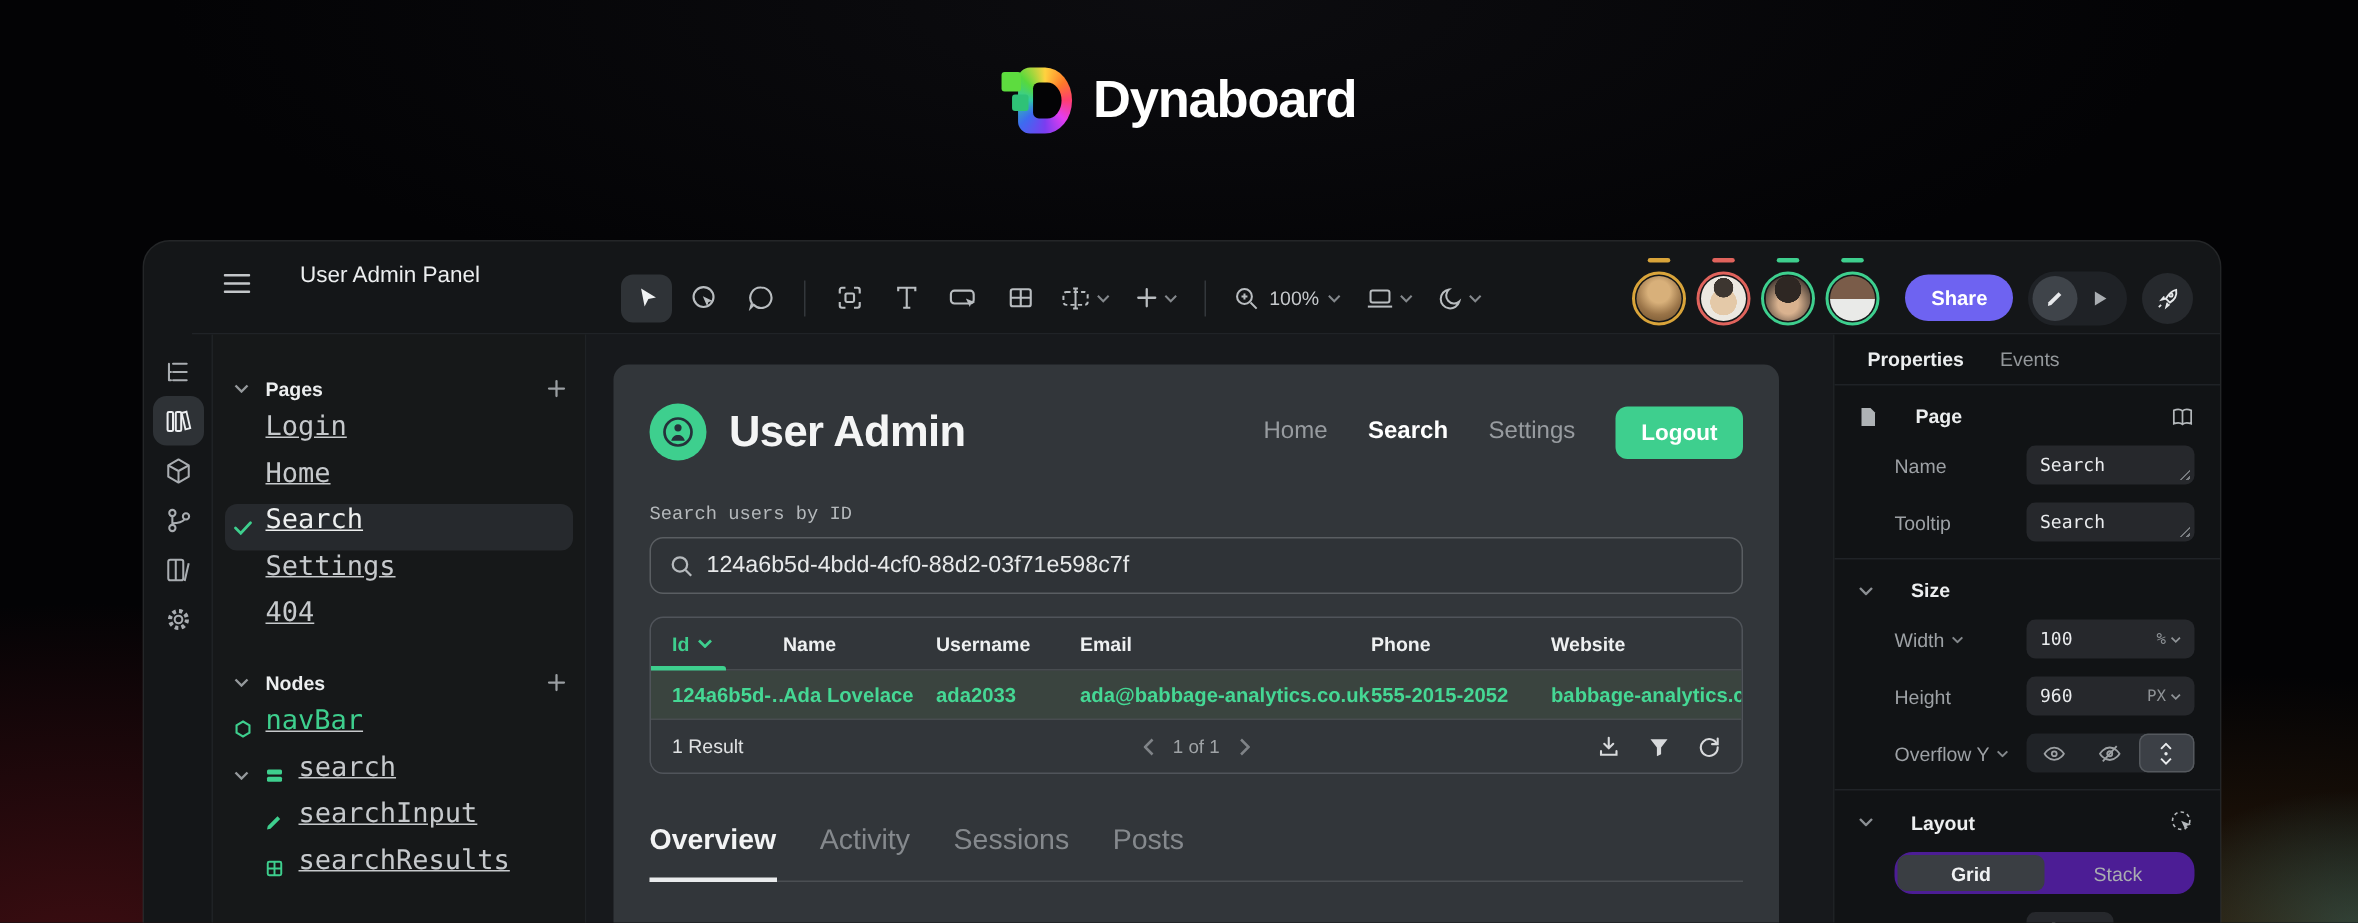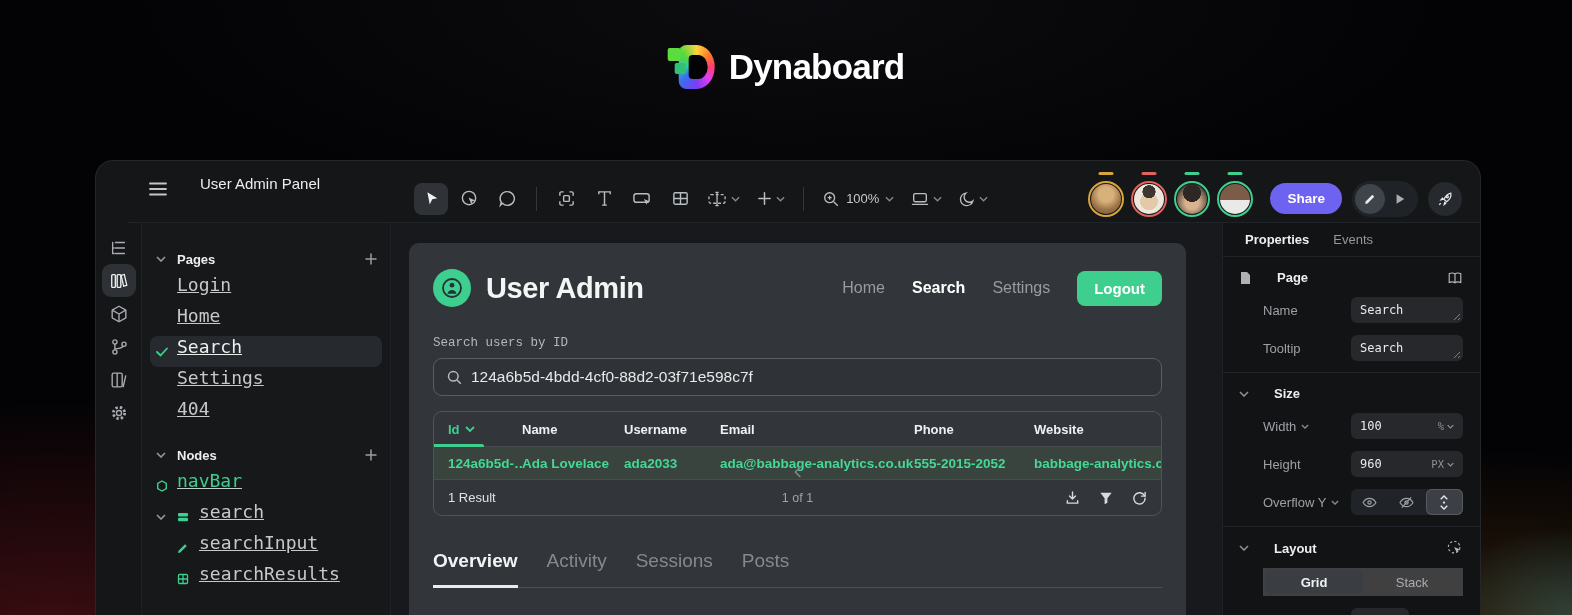--- a/index.html
+++ b/index.html
@@ -100,21 +100,21 @@
   .uid-input input { flex:1; background:transparent; border:0; outline:0; color:#e7e9ea; font-size:15.5px; font-family:"Liberation Sans",sans-serif; }
 
   .result-table { margin-top:15px; border:1px solid #50545a; border-radius:9px; overflow:hidden; }
   .t-grid { display:grid; grid-template-columns:74px 102px 96px 194px 120px 1fr; align-items:center; padding-left:14px; }
   .t-head { height:35px; position:relative; border-bottom:1px solid #484c50; font-size:13px; font-weight:700; color:#eef0f1; }
   .t-head .sorted { color:#3ecf8e; display:flex; align-items:center; gap:5px; }
   .sort-underline { position:absolute; left:0; bottom:-1px; width:50px; height:3px; background:#3ecf8e; border-radius:0 2px 0 0; }
   .t-row { height:33px; background:#3a443f; border-bottom:1px solid #484c50; font-size:13.5px; font-weight:600; color:#45d794; }
   .t-row > div { padding-right:10px; overflow:hidden; white-space:nowrap; }
   .t-foot { height:35px; display:flex; align-items:center; padding:0 14px; position:relative; font-size:13px; color:#dfe1e2; }
-  .pager { position:absolute; left:50%; transform:translateX(-50%); display:flex; align-items:center; gap:13px; color:#7f8387;flex-direction:column; }
+  .pager { position:absolute; left:50%; transform:translateX(-50%); display:flex; align-items:center; gap:13px; color:#7f8387; }
   .pager .pg-txt { font-size:12.5px; color:#9fa3a6; }
   .foot-icons { margin-left:auto; display:flex; align-items:center; gap:19px; color:#d8dadc; }
   .foot-icons > * { cursor:pointer; }
 
   .detail-tabs { margin-top:34px; display:flex; gap:29px; border-bottom:1px solid #4b4f53; }
   .dtab { font-size:19px; color:#85898d; padding-bottom:13px; cursor:pointer; }
   .dtab.active { color:#f2f3f4; font-weight:700; border-bottom:3px solid #e9ebec; margin-bottom:-1px; }
 
   
   .inspector { width:258px; flex:0 0 258px; border-left:1px solid #1f2225; background:#111315; font-size:13px; }
@@ -131,21 +131,21 @@
   .prop-label .lchev { color:#84888c; display:flex; }
   .ctrl { margin-left:auto; width:112px; height:26px; background:#26282c; border-radius:6px;
     display:flex; align-items:center; padding:0 9px; font-family:"DejaVu Sans Mono", monospace; font-size:12px; color:#e9ebed; position:relative; }
   .ctrl .unit { margin-left:auto; display:flex; align-items:center; gap:3px; color:#8f9397; font-size:10.5px; }
   .ctrl.resizable::after { content:""; position:absolute; right:3px; bottom:3px; width:7px; height:7px;
     background:repeating-linear-gradient(135deg, transparent 0 2px, #7b7f83 2px 3px);
     clip-path:polygon(100% 0, 0 100%, 100% 100%); }
   .seg3 { margin-left:auto; width:112px; height:26px; background:#202327; border-radius:6px; display:grid; grid-template-columns:1fr 1fr 1fr; }
   .seg3 > div { display:flex; align-items:center; justify-content:center; color:#9da1a4; cursor:pointer; border-radius:6px; }
   .seg3 > div.selected { background:#3c4046; color:#e9ebed; box-shadow:inset 0 0 0 1px #55595e; }
-  .seg2 { margin-top:12px; margin-left:24px; height:28px; background:#404040; border-radius:0; padding:2px; display:grid; grid-template-columns:1fr 1fr; }
+  .seg2 { margin-top:12px; margin-left:24px; height:28px; background:#4c1d95; border-radius:12px; padding:2px; display:grid; grid-template-columns:1fr 1fr; }
   .seg2 > div { display:flex; align-items:center; justify-content:center; font-size:13px; color:#a9adb1; cursor:pointer; border-radius:6px; }
   .seg2 > div.selected { background:#3a3e43; color:#f0f2f3; font-weight:700; }
   .col-group { margin-left:auto; width:112px; display:flex; align-items:center; }
   .col-pill { width:58px; height:24px; background:#26282c; border-radius:6px; display:flex; align-items:center; padding:0 8px; gap:5px;
     font-family:"DejaVu Sans Mono", monospace; }
   .col-pill .v { font-size:12px; color:#eceeee; }
   .col-pill .u { font-size:10px; color:#85898d; }
   .slider { position:relative; flex:1; height:24px; margin-left:8px; cursor:pointer; }
   .slider .thumb { position:absolute; top:6.5px; left:calc(55% - 5px); width:11px; height:11px; border-radius:50%; background:#ffffff; }
 </style>

